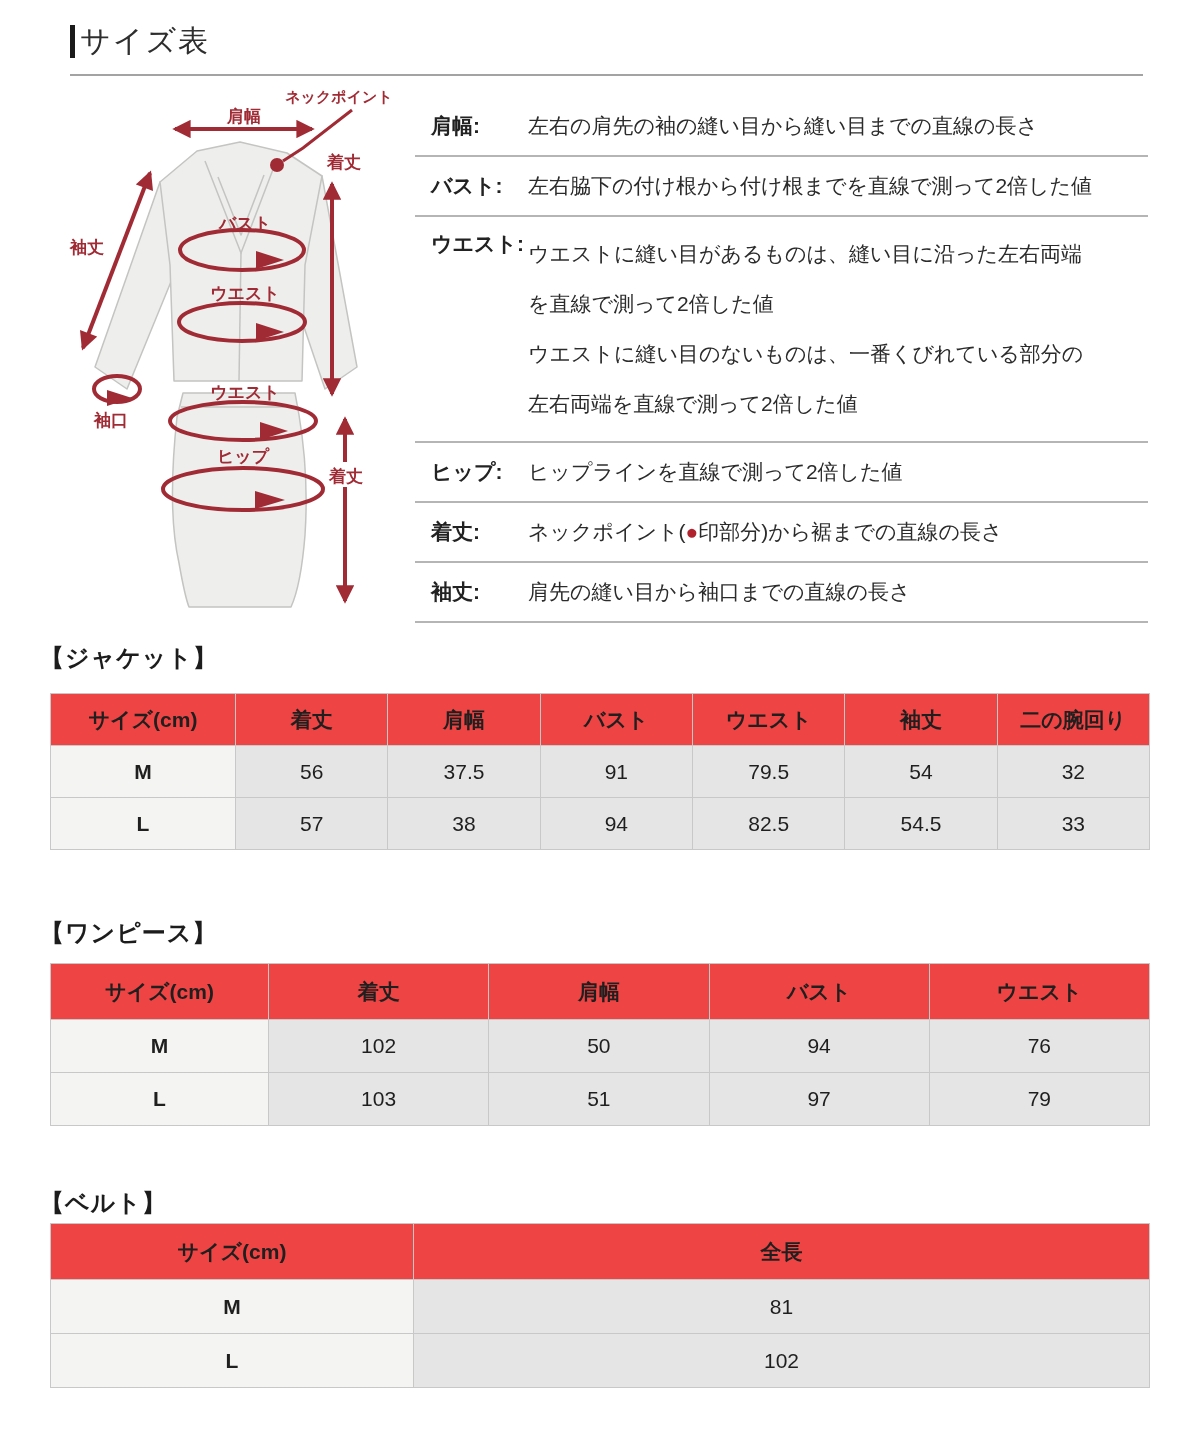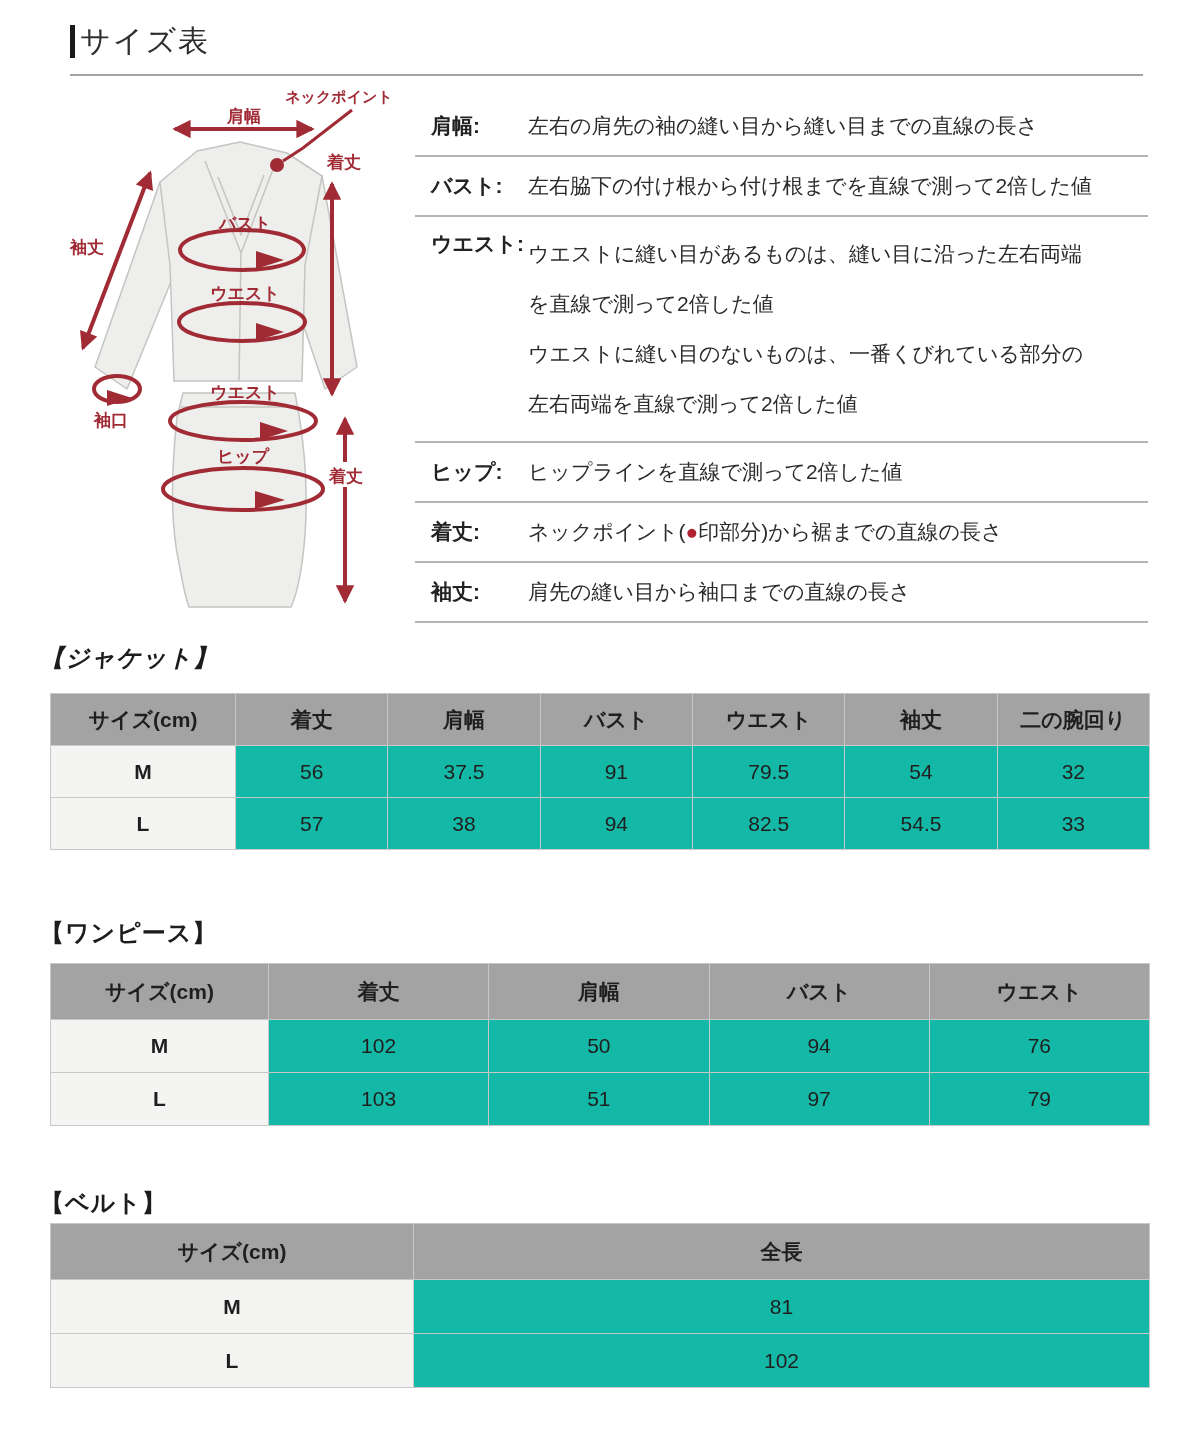--- a/index.html
+++ b/index.html
@@ -22,23 +22,23 @@
   .def-row.tall{padding:12px 0 12px;}
   .def-term{width:97px;flex:0 0 97px;font-weight:bold;font-size:21px;line-height:30px;color:#222;margin-left:16px;}
   .def-text{font-size:21px;line-height:30px;color:#2b2b2b;}
   .def-row.tall .def-text{line-height:50px;max-width:562px;}
   .red-dot{color:#b0232e;}
 
   
   .tbl-title{left:40px;font-size:24px;font-weight:bold;color:#1c1c1c;letter-spacing:1px;}
   table.size{position:absolute;left:50px;width:1100px;border-collapse:collapse;table-layout:fixed;font-size:21px;}
   table.size th,table.size td{border:1px solid #c8c8c8;text-align:center;vertical-align:middle;padding:0;}
-  table.size thead th{background:#a3a3a3;font-weight:bold;}
+  table.size thead th{background:#ef4444;font-weight:bold;}
   table.size tbody th{background:#f4f4f2;font-weight:bold;}
-  table.size tbody td{background:#14b8a6;font-weight:normal;}
+  table.size tbody td{background:#e5e5e5;font-weight:normal;}
   #jacket-table th,#jacket-table td{height:51px;}
   #onepiece-table thead th{height:55px;}
   #onepiece-table tbody th,#onepiece-table tbody td{height:52px;}
   #belt-table thead th{height:55px;}
   #belt-table tbody th,#belt-table tbody td{height:53px;}
 
   
   .diagram{left:55px;top:85px;}
   .ann-text{font-size:17px;font-weight:bold;fill:#a12b35;}
   .ann-text.small{font-size:15px;}
@@ -139,21 +139,21 @@
   <div class="def-row">
     <div class="def-term">着丈:</div>
     <div class="def-text"><span>ネックポイント(</span><span class="red-dot">●</span><span>印部分)から裾までの直線の長さ</span></div>
   </div>
   <div class="def-row">
     <div class="def-term">袖丈:</div>
     <div class="def-text">肩先の縫い目から袖口までの直線の長さ</div>
   </div>
 </div>
 
-<div class="abs tbl-title" style="top:642px;font-style:italic;">【ジャケット】</div>
+<div class="abs tbl-title" style="top:642px;">【ジャケット】</div>
 <table class="size" id="jacket-table" style="top:693px;">
   <colgroup>
     <col style="width:185px">
       <col>
       <col>
       <col>
       <col>
       <col>
       <col>
   </colgroup>

